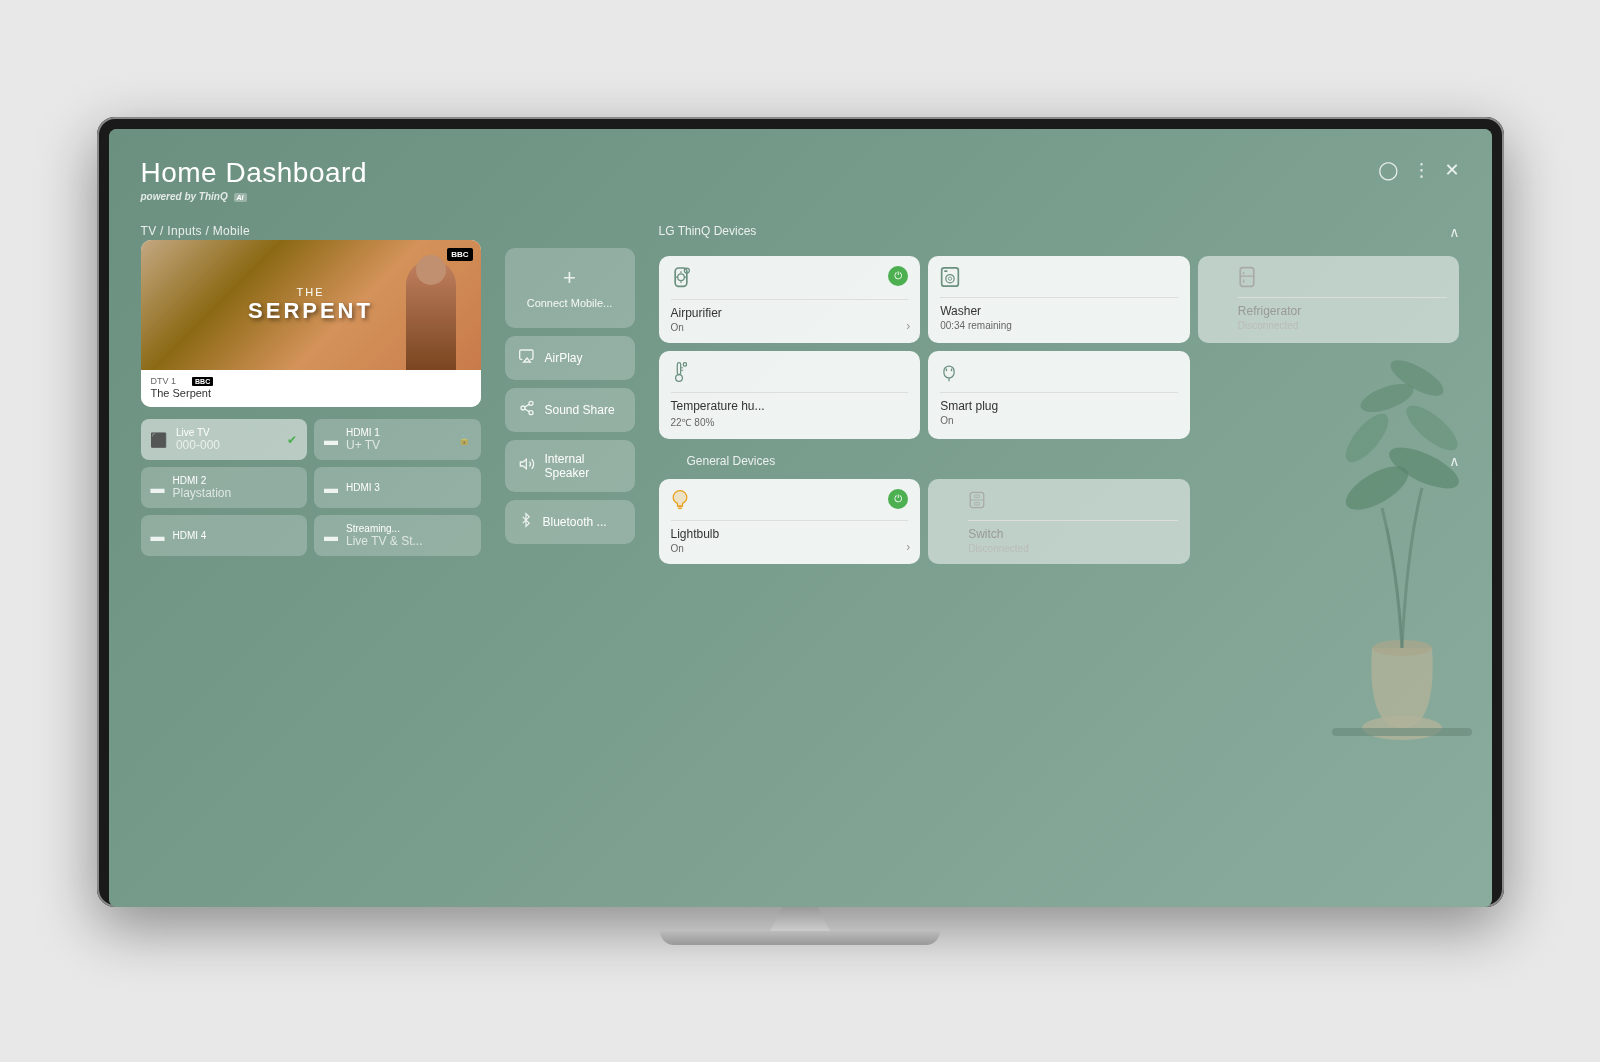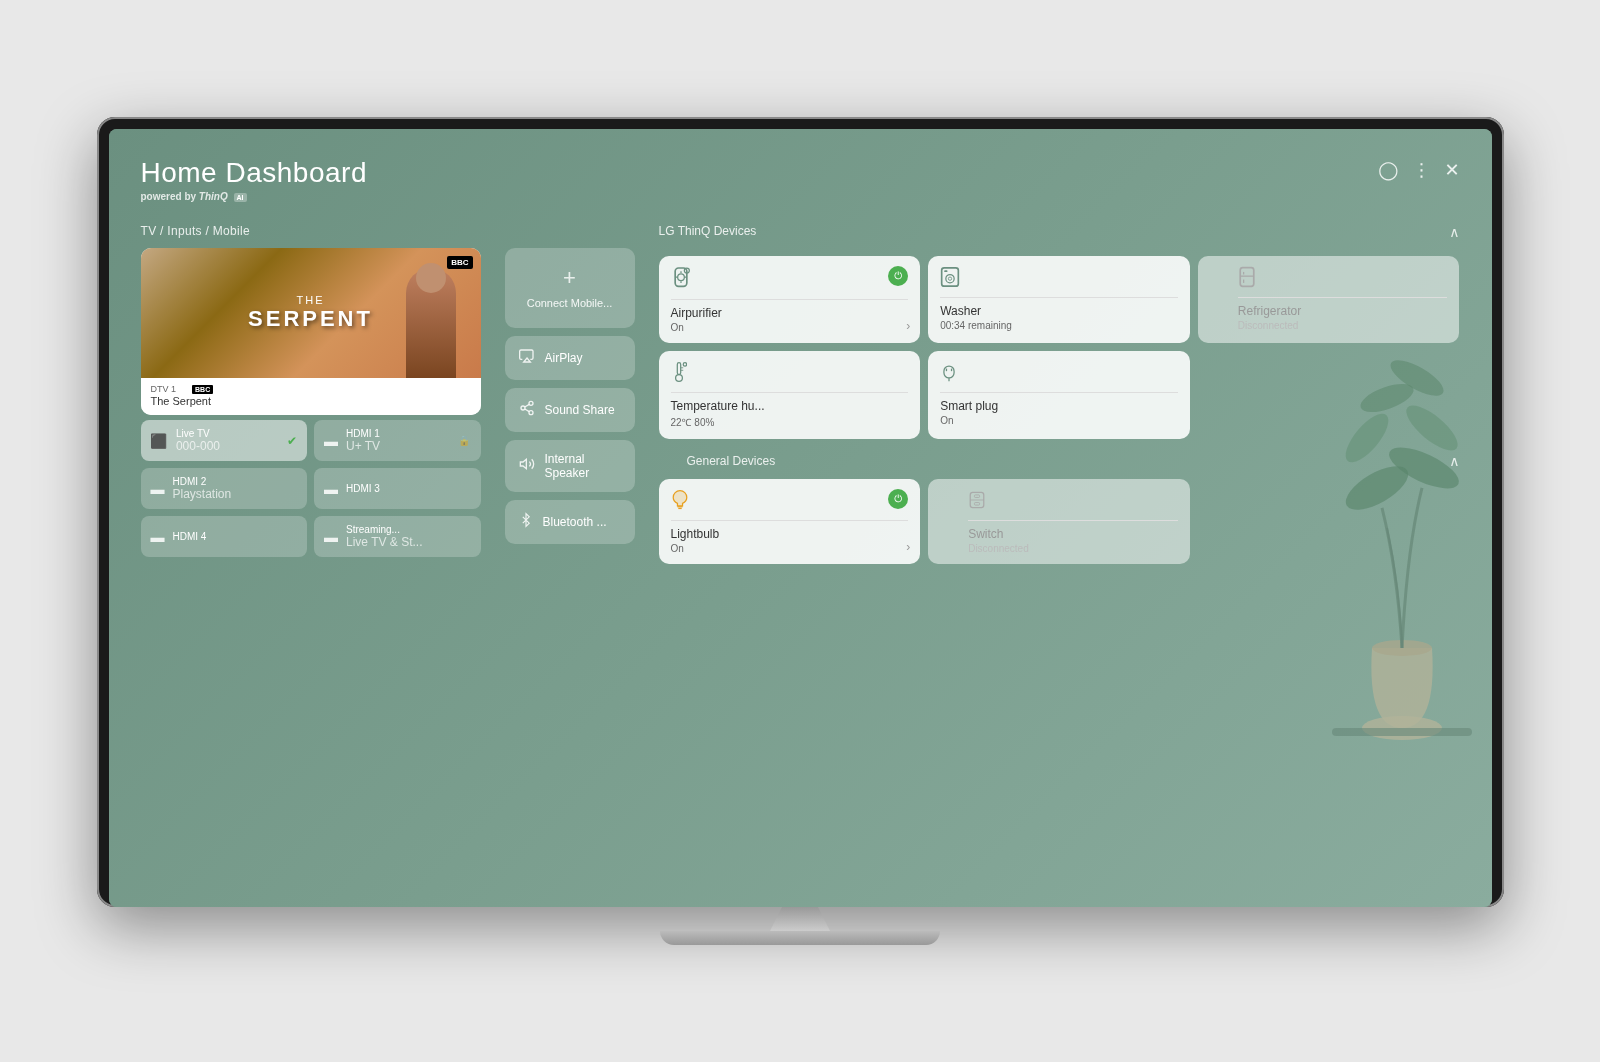--- a/index.html
+++ b/index.html
@@ -57,20 +57,21 @@
       color: #fff;
       letter-spacing: 0.5px;
     }
     .subtitle {
       font-size: 10px;
       color: rgba(255,255,255,0.8);
       margin-top: 2px;
     }
     .subtitle span {
       font-weight: bold;
+      font-style: italic;
     }
     .ai-badge {
       display: inline-block;
       background: rgba(255,255,255,0.3);
       color: #fff;
       font-size: 7px;
       padding: 1px 3px;
       border-radius: 2px;
       margin-left: 3px;
       vertical-align: middle;
@@ -99,30 +100,30 @@
     .left-panel {
       width: 340px;
       flex-shrink: 0;
       display: flex;
       flex-direction: column;
     }
 
     .section-label {
       font-size: 12px;
       color: rgba(255,255,255,0.85);
-      margin-bottom: 10px;
+      margin-bottom: 2px;
       font-weight: 400;
       letter-spacing: 0.3px;
     }
 
     .tv-preview-card {
       background: rgba(255,255,255,0.92);
       border-radius: 10px;
       overflow: hidden;
-      margin-bottom: 5px;
+      margin-bottom: 12px;
     }
     .tv-preview-image {
       width: 100%;
       height: 130px;
       background: linear-gradient(135deg, #c4a882 0%, #8b6914 30%, #d4935a 60%, #c97a4a 100%);
       position: relative;
       display: flex;
       align-items: center;
       justify-content: center;
     }

